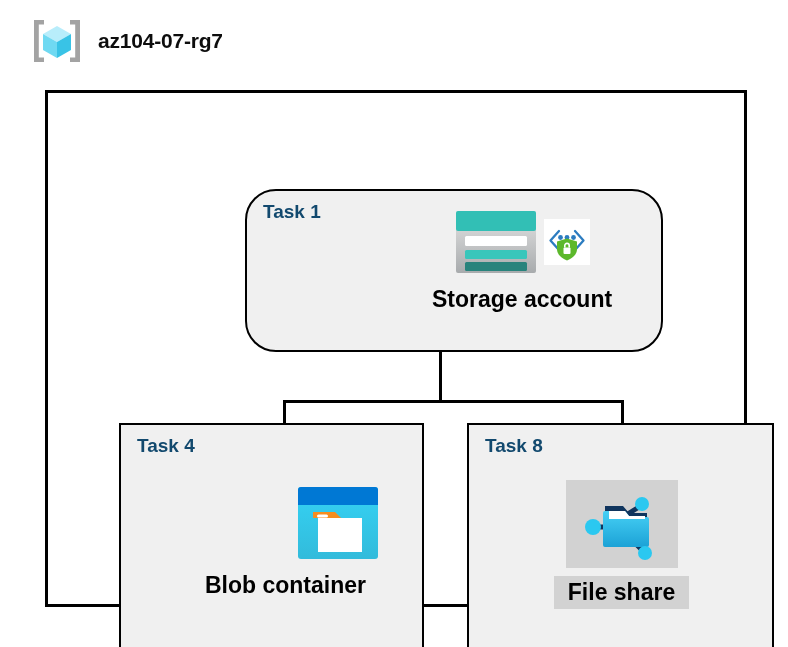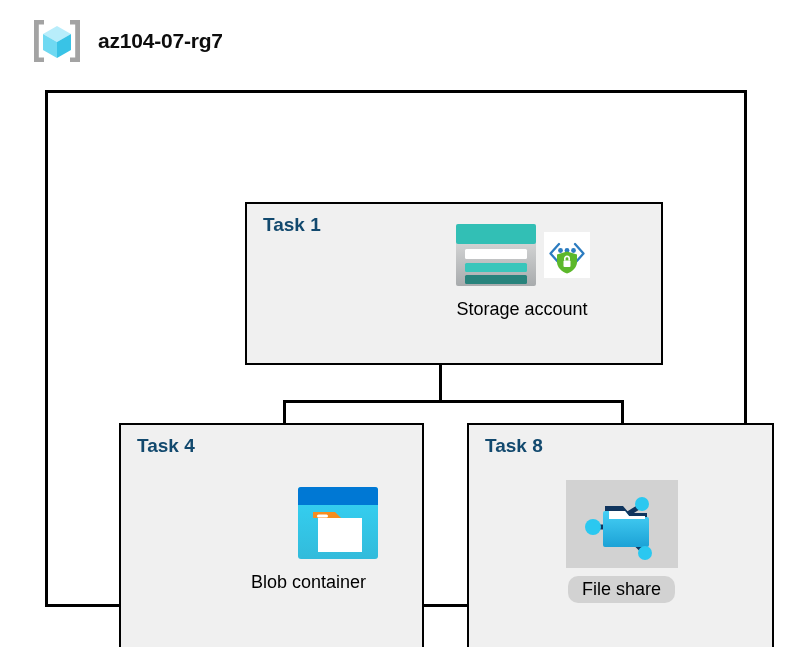--- a/index.html
+++ b/index.html
@@ -49,21 +49,21 @@
     background: #ffffff;
   }
 
   
   .task-box {
     position: absolute;
     background: #F0F0F0;
     border: 2px solid #000000;
     box-sizing: border-box;
   }
-  .task-1 { left: 197px; top: 109px; width: 418px; height: 163px; }
+  .task-1 { left: 197px; top: 96px; width: 418px; height: 163px; border-radius: 31px; }
   .task-2 { left: 71px;  top: 330px; width: 305px; height: 244px; }
   .task-3 { left: 419px; top: 330px; width: 307px; height: 244px; }
 
   .task-label {
     position: absolute;
     left: 16px;
     top: 10px;
     font-size: 19px;
     font-weight: bold;
     color: #12496E;
@@ -78,39 +78,38 @@
     align-items: center;
   }
   .node-icons {
     display: flex;
     align-items: center;
     justify-content: center;
     gap: 6px;
   }
   .node-caption {
     margin-top: 8px;
-    font-size: 18px;
-    font-weight: normal;
+    font-size: 23px;
+    font-weight: bold;
     color: #000000;
     white-space: nowrap;
     padding: 3px 14px;
   }
 
   .node-storage { left: 150px; top: 18px; width: 250px; }
   .node-blob    { left: 24px;  top: 60px; width: 235px; align-items: flex-end; }
   .node-fileshare { left: 40px; top: 55px; width: 225px; }
 
   
   .hl-icon {
     background: #D2D2D2;
     padding: 7px 17px;
   }
   .hl-caption {
     background: #D2D2D2;
-    border-radius: 10px;
   }
 
   
   .line {
     position: absolute;
     background: #000000;
   }
   .line-v-main  { left: 391px; top: 223px; width: 3px;  height: 86px; }
   .line-h-bus   { left: 236px; top: 307px; width: 340px; height: 3px; }
   .line-v-left  { left: 235px; top: 307px; width: 3px;  height: 80px; }

